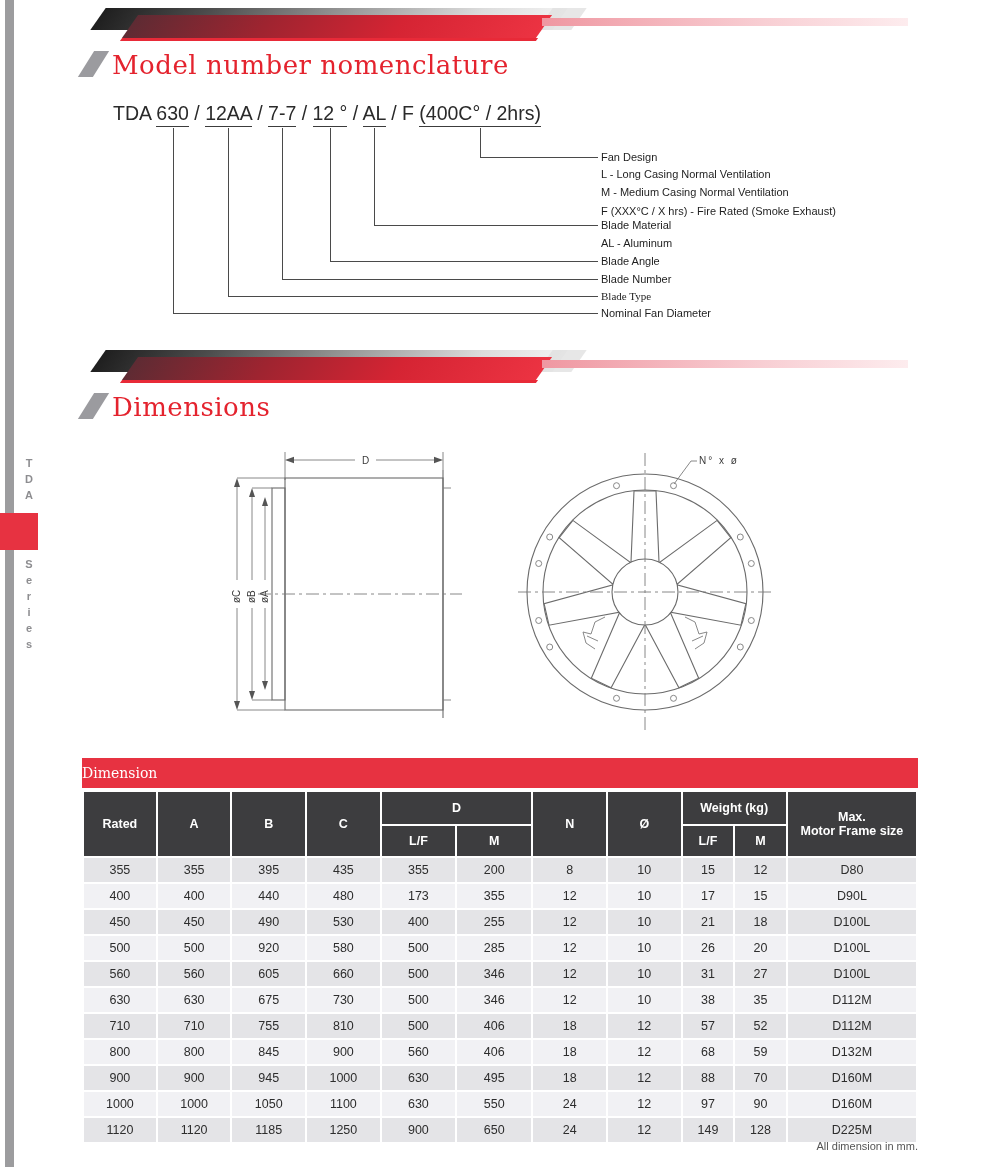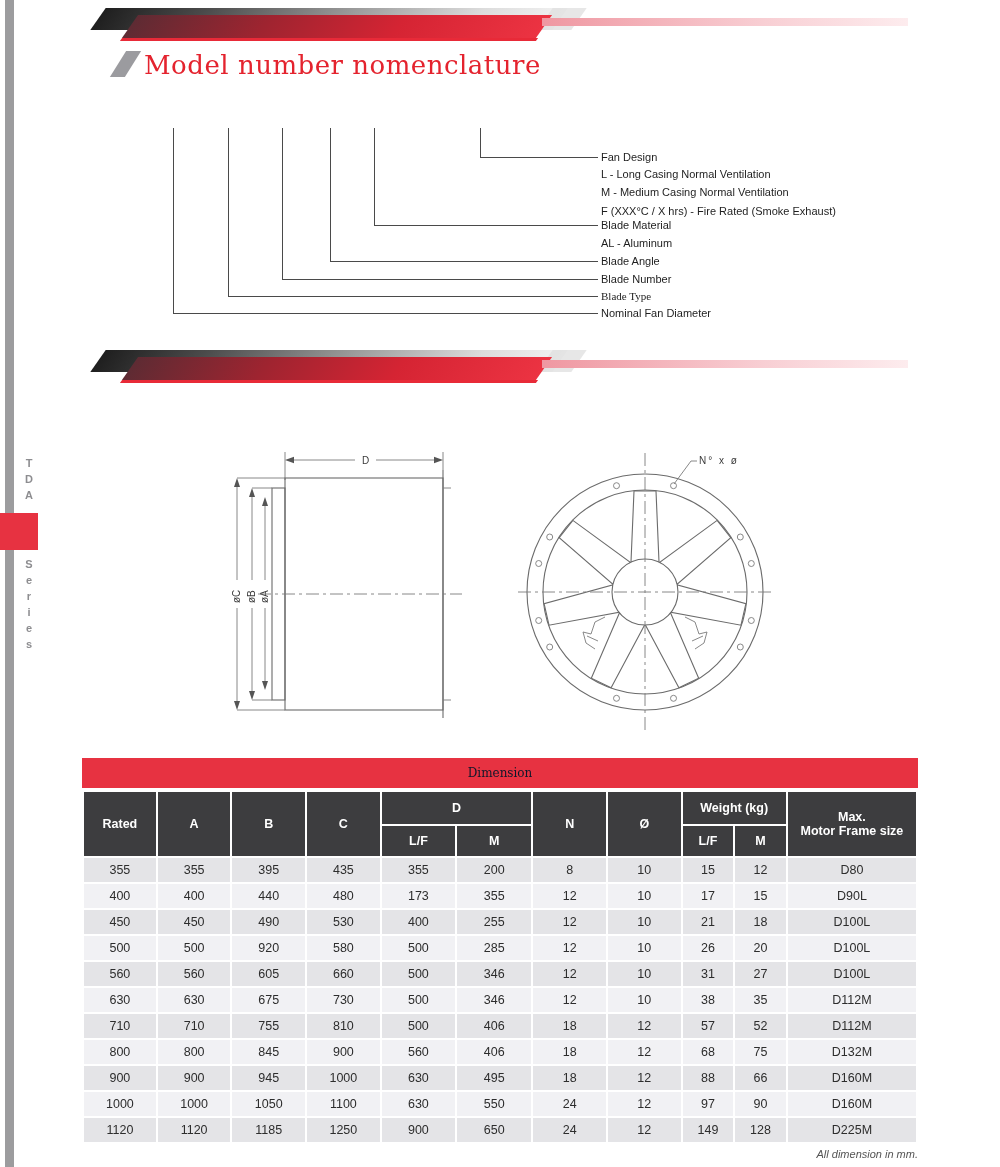--- a/index.html
+++ b/index.html
@@ -21,21 +21,21 @@
   .accent-bar .gray-echo{position:absolute;left:545px;top:0;width:34px;height:22px;transform:skewX(-35deg);
       background:#dfdfdf;opacity:.75;}
   .accent-bar .red{position:absolute;left:130px;top:7px;width:414px;height:23px;transform:skewX(-35deg);
       background:linear-gradient(to right,#5e2b33,#9e2430 32%,#d52433 65%,#ec3342);}
   .accent-bar .red-line{position:absolute;left:121px;top:30px;width:416px;height:3px;transform:skewX(-35deg);
       background:#e82a38;}
   .accent-bar .pink{position:absolute;left:542px;top:10px;width:366px;height:8px;
       background:linear-gradient(to right,#ef97a1,#f8ced3 60%,#fdecee);}
 
   
-  .section-heading{position:absolute;left:112px;height:34px;display:flex;align-items:center;margin-left:32px;}
+  .section-heading{position:absolute;left:112px;height:34px;display:flex;align-items:center;}
   .heading-bullet{position:absolute;left:-26px;top:3px;width:15px;height:26px;background:#9b9b9f;
       transform:skewX(-32deg);}
   .heading-text{font-family:"DejaVu Serif",serif;font-size:26px;color:#e4232e;letter-spacing:.5px;}
 
   
   #model-line{position:absolute;left:113px;top:102px;font-size:19.5px;color:#2a2a2a;white-space:nowrap;}
   #model-line .seg-u{border-bottom:1.5px solid #3c3c3c;padding-bottom:2px;}
   .connector{position:absolute;border-left:1px solid #4a4a4a;border-bottom:1px solid #4a4a4a;}
   .callout-label{position:absolute;left:601px;font-size:11px;color:#1e1e1e;white-space:nowrap;line-height:14px;}
 
@@ -43,31 +43,31 @@
   #drawing-svg{position:absolute;left:200px;top:440px;}
   .dline{stroke:#6b6b6b;stroke-width:1.1;fill:none;}
   .dthin{stroke:#7a7a7a;stroke-width:0.9;fill:none;}
   .dcenter{stroke:#7a7a7a;stroke-width:0.9;fill:none;stroke-dasharray:13 4 3 4;}
   .dfillwhite{fill:#fff;stroke:#6b6b6b;stroke-width:1.1;}
   .darrow{fill:#555;}
   .dtext{font-family:"Liberation Sans",sans-serif;font-size:10px;fill:#3a3a3a;}
 
   
   #dim-banner{position:absolute;left:82px;top:758px;width:836px;height:30px;background:#e73241;
-      color:#0f172a;font-family:"DejaVu Serif",serif;font-size:12px;text-align:center;line-height:30px;}
+      color:#ffffff;font-family:"DejaVu Serif",serif;font-size:14px;line-height:30px;}
   #dim-table{position:absolute;left:82px;top:790px;width:836px;border-collapse:separate;border-spacing:2px;
       table-layout:fixed;}
   #dim-table th{background:#3d3d3f;color:#fff;font-size:12.5px;font-weight:bold;padding:0;}
   #dim-table thead tr.tier1 th{height:32px;}
   #dim-table thead tr.tier2 th{height:30px;}
   #dim-table td{font-size:12.5px;color:#2d2d2d;text-align:center;height:24px;padding:0;}
   #dim-table tbody tr:nth-child(odd) td{background:#e4e4e7;}
   #dim-table tbody tr:nth-child(even) td{background:#f1f1f4;}
   .two-line{line-height:14px;}
-  #table-note{position:absolute;right:82px;top:1140px;font-size:11px;font-style:italic;color:#555;margin-top:8px;}
+  #table-note{position:absolute;right:82px;top:1140px;font-size:11px;color:#555;}
 </style>
 </head>
 <body>
 
 <div id="page">
 
   <div class="side-strip"></div>
   <div class="side-word" id="side-word-top">T
 D
 A</div>
@@ -85,20 +85,21 @@
     <div class="red"></div>
     <div class="red-line"></div>
     <div class="pink"></div>
   </div>
 
   <div class="section-heading" style="top:48px;">
     <div class="heading-bullet"></div>
     <div class="heading-text">Model number nomenclature</div>
   </div>
 
+  <div id="model-line"><span class="seg">TDA </span><span class="seg-u">630</span><span class="seg"> / </span><span class="seg-u">12AA</span><span class="seg"> / </span><span class="seg-u">7-7</span><span class="seg"> / </span><span class="seg-u">12 °</span><span class="seg"> / </span><span class="seg-u">AL</span><span class="seg"> / F </span><span class="seg-u">(400C° / 2hrs)</span></div>
 
   <div id="callouts">
       <div class="callout-label" style="top: 150px;">Fan Design</div>
       <div class="callout-label" style="top: 167px; text-align: center;">L - Long Casing Normal Ventilation</div>
       <div class="callout-label" style="top: 185px;">M - Medium Casing Normal Ventilation</div>
       <div class="callout-label" style="top: 204px;">F (XXX°C / X hrs) - Fire Rated (Smoke Exhaust)</div>
       <div class="callout-label" style="top: 218px;">Blade Material</div>
       <div class="callout-label" style="top: 236px;">AL - Aluminum</div>
       <div class="callout-label" style="top: 254px;">Blade Angle</div>
       <div class="callout-label" style="top: 272px;">Blade Number</div>
@@ -113,20 +114,24 @@
     </div>
 
   <div class="accent-bar" style="top:350px;">
     <div class="gray"></div>
     <div class="gray-echo"></div>
     <div class="red"></div>
     <div class="red-line"></div>
     <div class="pink"></div>
   </div>
 
+  <div class="section-heading" style="top:390px;">
+    <div class="heading-bullet"></div>
+    <div class="heading-text">Dimensions</div>
+  </div>
 
   <svg id="drawing-svg" width="600" height="300" viewBox="0 0 600 300">
 
     <line class="dthin" x1="85" y1="12" x2="85" y2="40"></line>
     <line class="dthin" x1="243" y1="12" x2="243" y2="30"></line>
     <line class="dthin" x1="93" y1="20" x2="155" y2="20"></line>
     <line class="dthin" x1="176" y1="20" x2="235" y2="20"></line>
     <polygon class="darrow" points="85,20 94,16.8 94,23.2"></polygon>
     <polygon class="darrow" points="243,20 234,16.8 234,23.2"></polygon>
     <text class="dtext" x="162" y="24">D</text>
@@ -337,34 +342,34 @@
         <tr>
           <td>800</td>
           <td>800</td>
           <td>845</td>
           <td>900</td>
           <td>560</td>
           <td>406</td>
           <td>18</td>
           <td>12</td>
           <td>68</td>
-          <td>75</td>
+          <td>59</td>
           <td>D132M</td>
         </tr>
         <tr>
           <td>900</td>
           <td>900</td>
           <td>945</td>
           <td>1000</td>
           <td>630</td>
           <td>495</td>
           <td>18</td>
           <td>12</td>
           <td>88</td>
-          <td>66</td>
+          <td>70</td>
           <td>D160M</td>
         </tr>
         <tr>
           <td>1000</td>
           <td>1000</td>
           <td>1050</td>
           <td>1100</td>
           <td>630</td>
           <td>550</td>
           <td>24</td>

